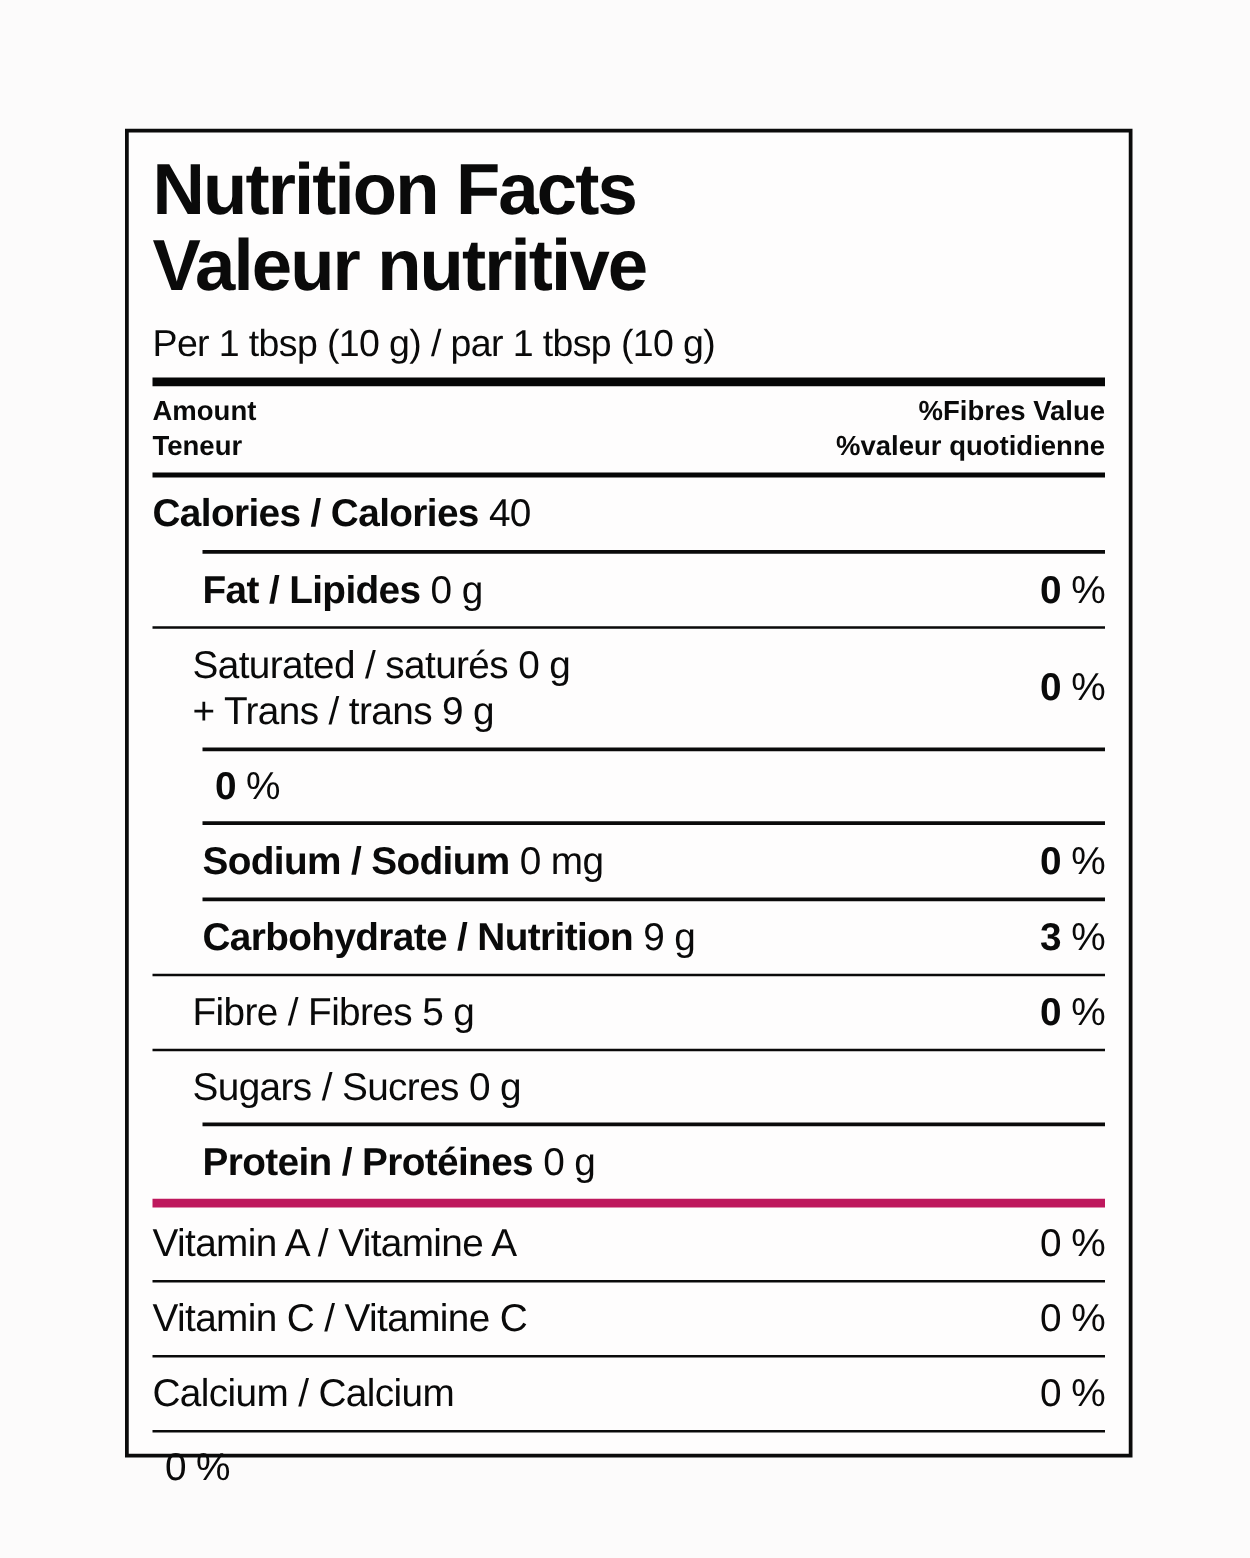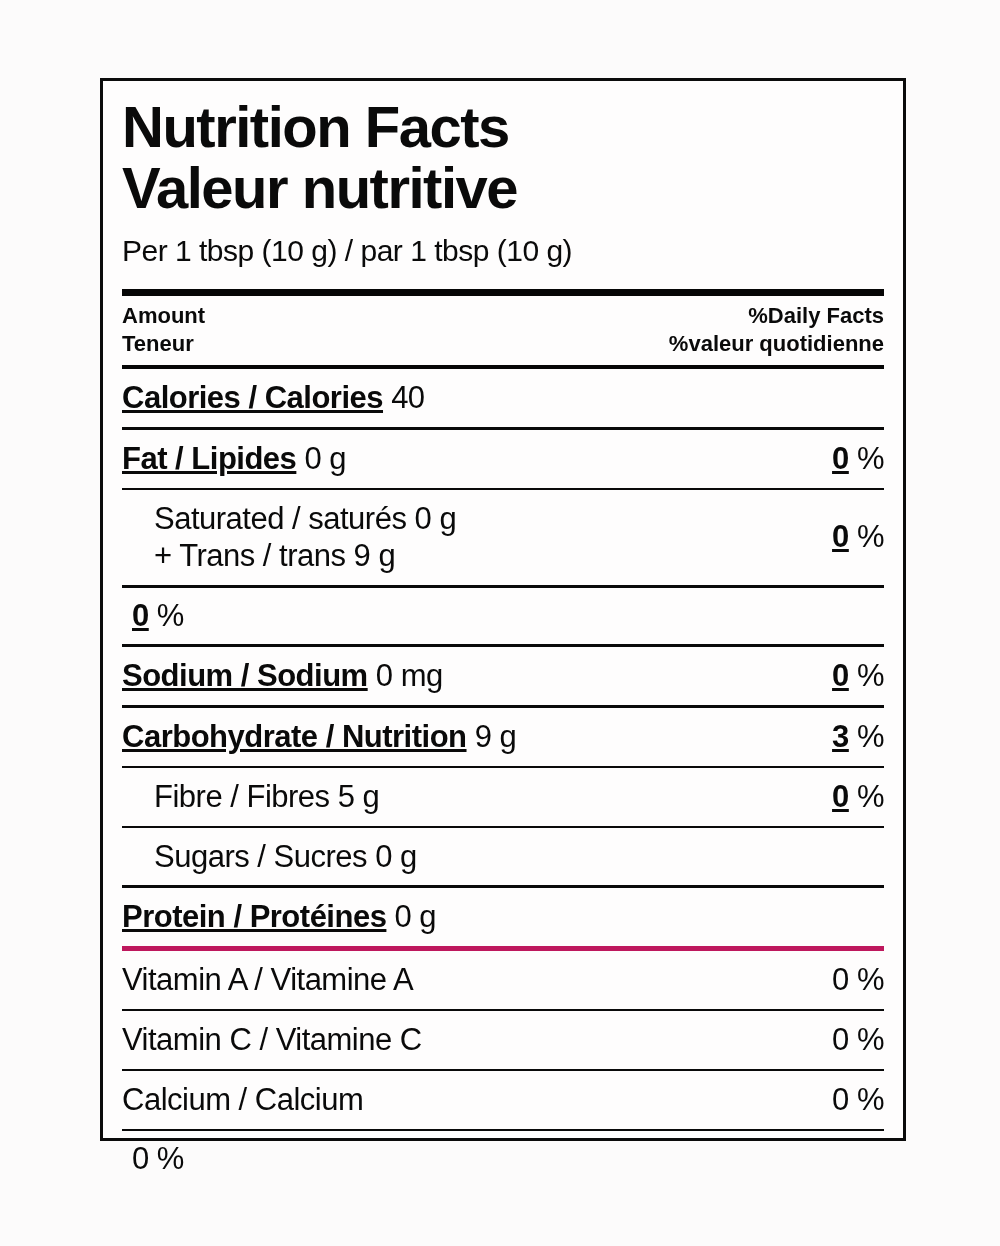--- a/index.html
+++ b/index.html
@@ -11,40 +11,40 @@
   .page {
     position: relative;
     width: 1000px;
     height: 1246px;
     background: #fcfbfb;
     overflow: hidden;
   }
   .label {
     position: absolute;
     left: 100px;
-    top: 78px;
+    top: 103px;
     width: 806px;
     height: 1063px;
     background: #fefdfd;
     border: 3px solid #0b0b0b;
     padding: 16px 19px 8px 19px;
     display: flex;
     flex-direction: column;
   }
   .title {
     font-size: 58px;
     font-weight: bold;
     line-height: 1.05;
     letter-spacing: -1.5px;
     color: #0a0a0a;
   }
   .serving {
     font-size: 30px;
     margin-top: 15px;
-    margin-bottom: 21px;
+    margin-bottom: 9px;
     letter-spacing: -0.5px;
   }
   .hdr {
     border-top: 7px solid #060606;
     border-bottom: 4px solid #060606;
     display: flex;
     justify-content: space-between;
     align-items: center;
     padding: 6px 0;
     font-weight: bold;
@@ -56,44 +56,44 @@
   .row {
     display: flex;
     justify-content: space-between;
     align-items: center;
     padding: 10px 0;
     font-size: 31px;
     letter-spacing: -0.5px;
   }
   .row .labels { flex: 1; }
   .row .line { line-height: 1.22; }
-  .b { font-weight: bold; text-decoration: underline; }
-  .sep-mid   { border-top: 3px solid #0a0a0a; }
+  .b { font-weight: bold; }
+  .sep-mid   { border-top: 3px solid #0a0a0a; margin-left: 40px; }
   .sep-thin  { border-top: 2px solid #0a0a0a; }
-  .sep-thick { border-top: 5px solid #be185d; }
+  .sep-thick { border-top: 7px solid #be185d; }
   .sep-none  { border-top: none; }
   .indent .labels { padding-left: 32px; }
   .dv { white-space: nowrap; padding-left: 10px; }
 </style>
 </head>
 <body>
 
 <div class="page">
   <div class="label">
     <div class="title">Nutrition Facts</div>
     <div class="title">Valeur nutritive</div>
     <div class="serving">Per 1 tbsp (10 g) / par 1 tbsp (10 g)</div>
 
     <div class="hdr">
       <div class="hdr-left">
         <div>Amount</div>
         <div>Teneur</div>
       </div>
       <div class="hdr-right">
-        <div>%Daily Facts</div>
+        <div>%Fibres Value</div>
         <div>%valeur quotidienne</div>
       </div>
     </div>
 
     <div class="rows" id="rows">
         <div class="row sep-none">
           <div class="labels">
             <div class="line"><span class="b">Calories / Calories</span><span> 40</span></div>
           </div>
         </div>

